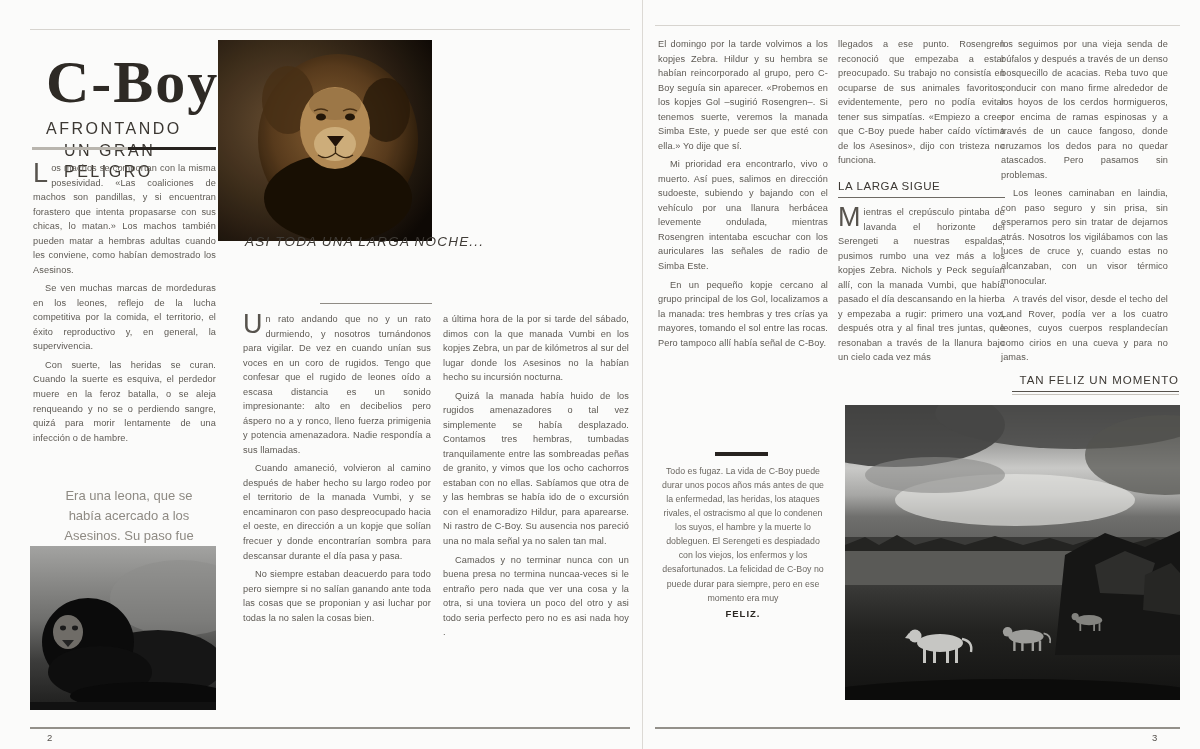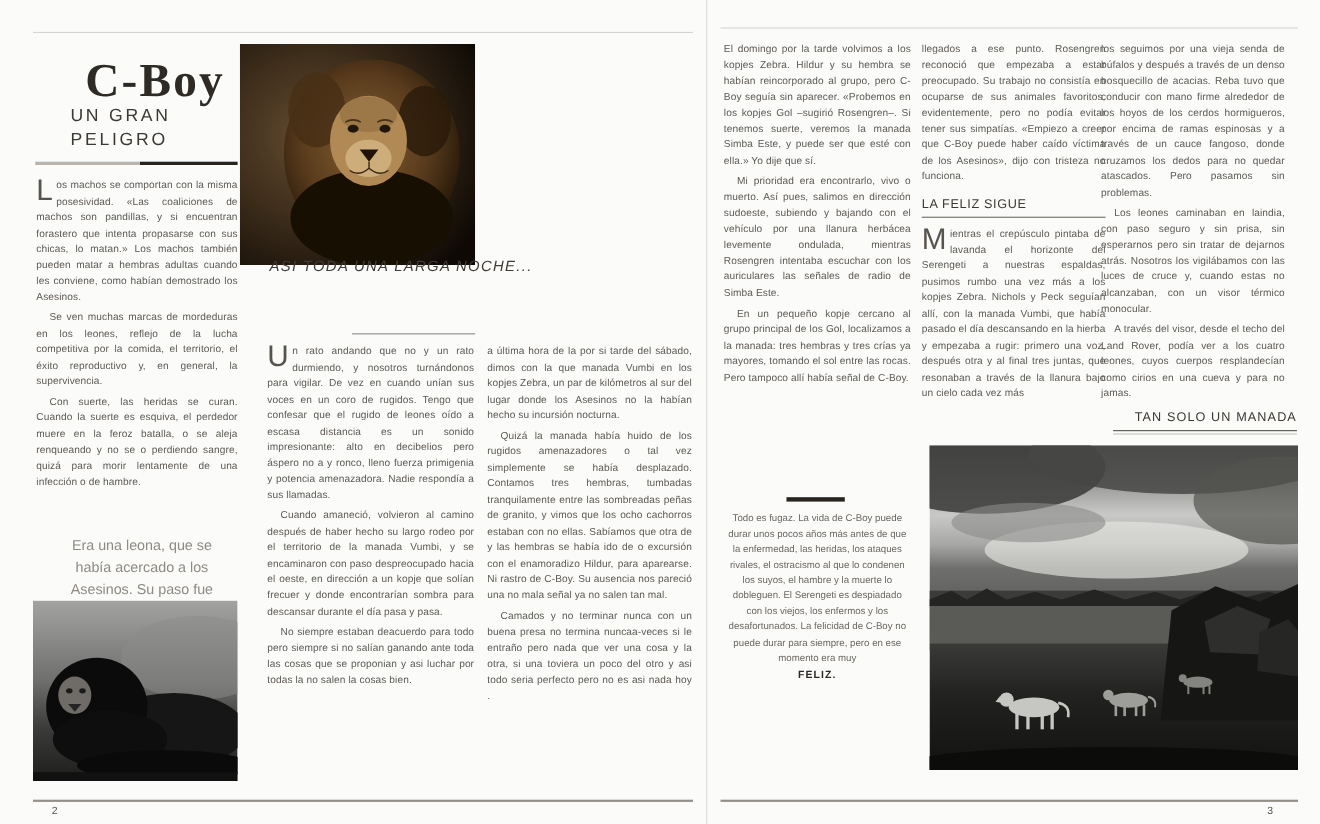--- a/index.html
+++ b/index.html
@@ -10,21 +10,21 @@
     color:#5d5953;
   }
   .abs{position:absolute;}
   
   .hairline{background:#d7d4cf;height:1px;}
   .footline{background:#93908a;height:2px;}
   .gutter{background:#dcd9d4;width:1px;top:0;height:749px;}
   
   .title-main{
     font-family:"Liberation Serif","DejaVu Serif",serif;
-    font-size:43px;font-weight:700;color:#2e2a25;letter-spacing:2px;line-height:1;text-align:center;
+    font-size:60px;font-weight:700;color:#2e2a25;letter-spacing:2px;line-height:1;
   }
   .title-sub{font-size:16px;letter-spacing:2.5px;color:#3c3833;line-height:1.35;}
   .title-rule{height:3px;background:linear-gradient(to right,#b9b5ae 0 52%,#27231f 52% 100%);}
   
   .bt{font-size:9.2px;line-height:1.58;text-align:justify;color:#5d5953;margin:0 0 4px 0;letter-spacing:0.1px;}
   .bt.ind{text-indent:12px;}
   .dc{float:left;font-size:27px;line-height:21px;padding:2px 3px 0 0;color:#57534d;}
   
   .sec-h{font-size:13.5px;letter-spacing:1.2px;color:#403c37;white-space:nowrap;}
   .sub-h{font-size:11.5px;letter-spacing:0.6px;color:#3c3833;white-space:nowrap;}
@@ -40,20 +40,21 @@
 </style>
 </head>
 <body>
 
 <div class="abs" style="left:30px;top:0;width:600px;height:749px;">
 
   <div class="abs hairline" style="left:0;top:29px;width:600px;"></div>
 
   <div class="abs" style="left:16px;top:52px;width:190px;">
     <div class="title-main">C-Boy</div>
+    <div class="title-sub" style="margin-top:6px;">AFRONTANDO</div>
     <div class="title-sub" style="margin-left:18px;">UN GRAN PELIGRO</div>
   </div>
   <div class="abs title-rule" style="left:2px;top:147px;width:184px;"></div>
 
   <div class="abs" style="left:3px;top:161px;width:183px;">
     <p class="bt"><span class="dc">L</span><span>os machos se comportan con la misma posesividad. «Las coaliciones de machos son pandillas, y si encuentran forastero que intenta propasarse con sus chicas, lo matan.» Los machos también pueden matar a hembras adultas cuando les conviene, como habían demostrado los Asesinos.</span></p>
     <p class="bt ind">Se ven muchas marcas de mordeduras en los leones, reflejo de la lucha competitiva por la comida, el territorio, el éxito reproductivo y, en general, la supervivencia.</p>
     <p class="bt ind">Con suerte, las heridas se curan. Cuando la suerte es esquiva, el perdedor muere en la feroz batalla, o se aleja renqueando y no se o perdiendo sangre, quizá para morir lentamente de una infección o de hambre.</p>
   </div>
 
@@ -148,32 +149,32 @@
 
   <div class="abs pq-bar" style="left:60px;top:452px;width:53px;"></div>
   <div class="abs pq" style="left:5px;top:464px;width:166px;text-align:center;">
     <span>Todo es fugaz. La vida de C-Boy puede durar unos pocos años más antes de que la enfermedad, las heridas, los ataques rivales, el ostracismo al que lo condenen los suyos, el hambre y la muerte lo dobleguen. El Serengeti es despiadado con los viejos, los enfermos y los desafortunados. La felicidad de C-Boy no puede durar para siempre, pero en ese momento era muy</span>
     <span class="emph">FELIZ.</span>
   </div>
 
   <div class="abs" style="left:183px;top:37px;width:167px;">
     <p class="bt">llegados a ese punto. Rosengren reconoció que empezaba a estar preocupado. Su trabajo no consistía en ocuparse de sus animales favoritos, evidentemente, pero no podía evitar tener sus simpatías. «Empiezo a creer que C-Boy puede haber caído víctima de los Asesinos», dijo con tristeza no funciona.</p>
   </div>
-  <div class="abs sub-h" style="left:183px;top:180px;">LA FELIZ SIGUE</div>
+  <div class="abs sub-h" style="left:183px;top:180px;">LA LARGA SIGUE</div>
   <div class="abs" style="left:183px;top:197px;width:167px;height:1px;background:#6e6a64;"></div>
   <div class="abs" style="left:183px;top:205px;width:167px;">
     <p class="bt"><span class="dc">M</span><span>ientras el crepúsculo pintaba de lavanda el horizonte del Serengeti a nuestras espaldas, pusimos rumbo una vez más a los kopjes Zebra. Nichols y Peck seguían allí, con la manada Vumbi, que había pasado el día descansando en la hierba y empezaba a rugir: primero una voz, después otra y al final tres juntas, que resonaban a través de la llanura bajo un cielo cada vez más</span></p>
   </div>
 
   <div class="abs" style="left:346px;top:37px;width:167px;">
     <p class="bt">los seguimos por una vieja senda de búfalos y después a través de un denso bosquecillo de acacias. Reba tuvo que conducir con mano firme alrededor de los hoyos de los cerdos hormigueros, por encima de ramas espinosas y a través de un cauce fangoso, donde cruzamos los dedos para no quedar atascados. Pero pasamos sin problemas.</p>
     <p class="bt ind">Los leones caminaban en laindia, con paso seguro y sin prisa, sin esperarnos pero sin tratar de dejarnos atrás. Nosotros los vigilábamos con las luces de cruce y, cuando estas no alcanzaban, con un visor térmico monocular.</p>
     <p class="bt ind">A través del visor, desde el techo del Land Rover, podía ver a los cuatro leones, cuyos cuerpos resplandecían como cirios en una cueva y para no jamas.</p>
   </div>
-  <div class="abs sub-h right" style="left:357px;top:374px;width:167px;">TAN SOLO UN MANADA</div>
+  <div class="abs sub-h right" style="left:357px;top:374px;width:167px;">TAN FELIZ UN MOMENTO</div>
   <div class="abs" style="left:357px;top:391px;width:167px;height:1px;background:#55514b;"></div>
   <div class="abs" style="left:357px;top:394px;width:167px;height:1px;background:#c7c3bc;"></div>
 
   <div class="abs photo" style="left:190px;top:405px;width:335px;height:295px;">
     <svg width="335" height="295" viewBox="0 0 335 295">
       <defs>
         <linearGradient id="skyC" x1="0" y1="0" x2="0" y2="1">
           <stop offset="0" stop-color="#5e5e5d"></stop>
             <stop offset="0.35" stop-color="#c9c9c7"></stop>
           <stop offset="0.5" stop-color="#a7a7a5"></stop>

